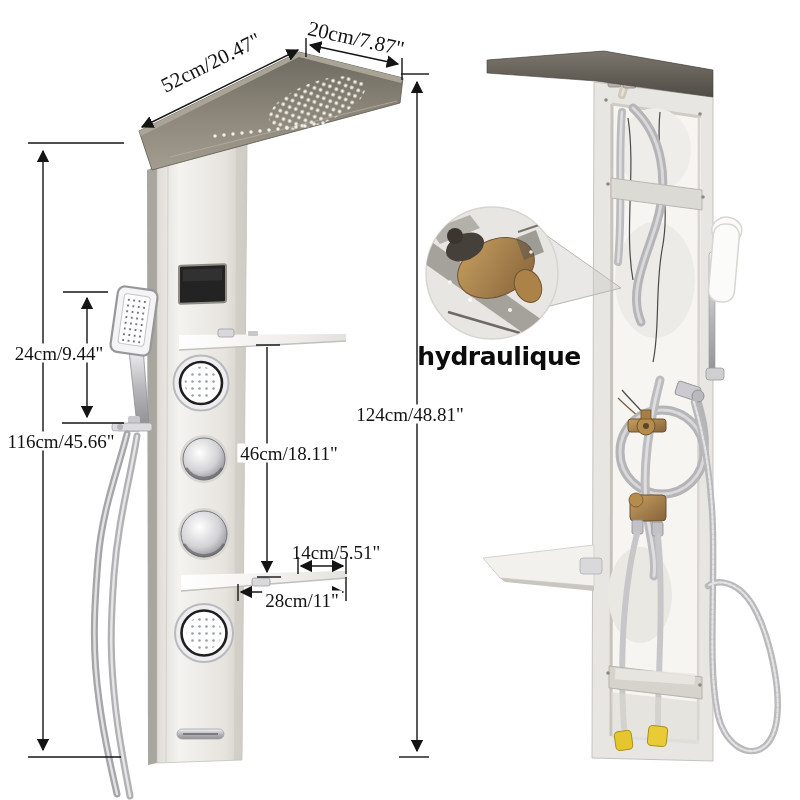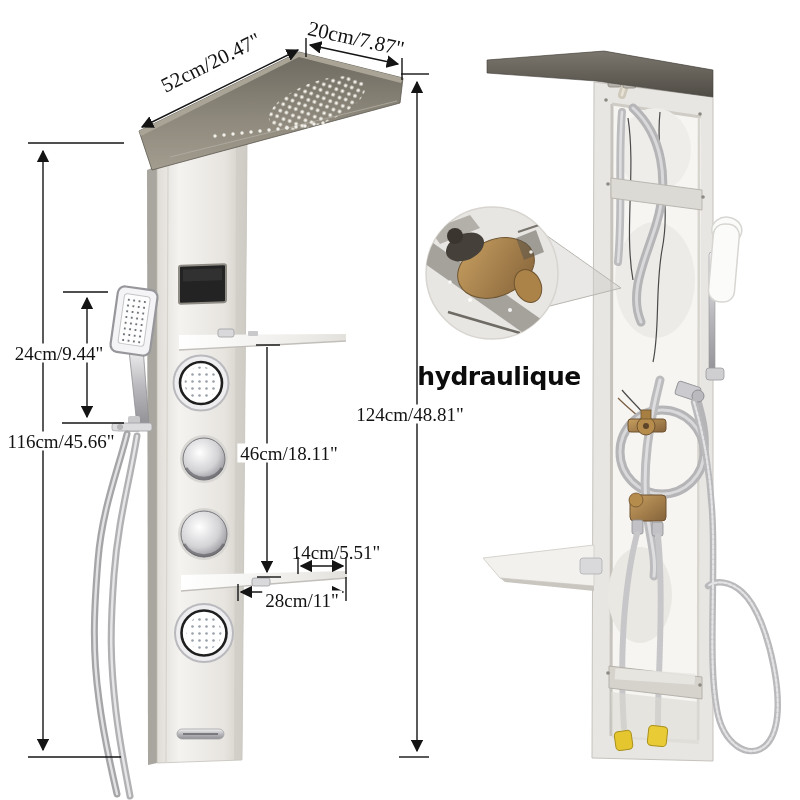--- a/index.html
+++ b/index.html
@@ -334,14 +334,14 @@
 
   <div class="dim" style="left:211px;top:63px;font-size:21px;transform:translate(-50%,-50%) rotate(-26.5deg);">52cm/20.47"</div>
   <div class="dim" style="left:356px;top:39px;font-size:21px;transform:translate(-50%,-50%) rotate(12.5deg);">20cm/7.87"</div>
   <div class="dim bg" style="left:410px;top:414px;">124cm/48.81"</div>
   <div class="dim bg" style="left:61px;top:441px;">116cm/45.66"</div>
   <div class="dim bg" style="left:59px;top:353px;">24cm/9.44"</div>
   <div class="dim bg" style="left:289px;top:453px;">46cm/18.11"</div>
   <div class="dim" style="left:336px;top:552px;">14cm/5.51"</div>
   <div class="dim bg" style="left:302px;top:600px;">28cm/11"</div>
 
-  <div class="callout-line" style="left:499px;top:376px;">hydraulique</div>
+  <div class="callout-line" style="left:499px;top:356px;">hydraulique</div>
 </div>
 
 </body></html>

